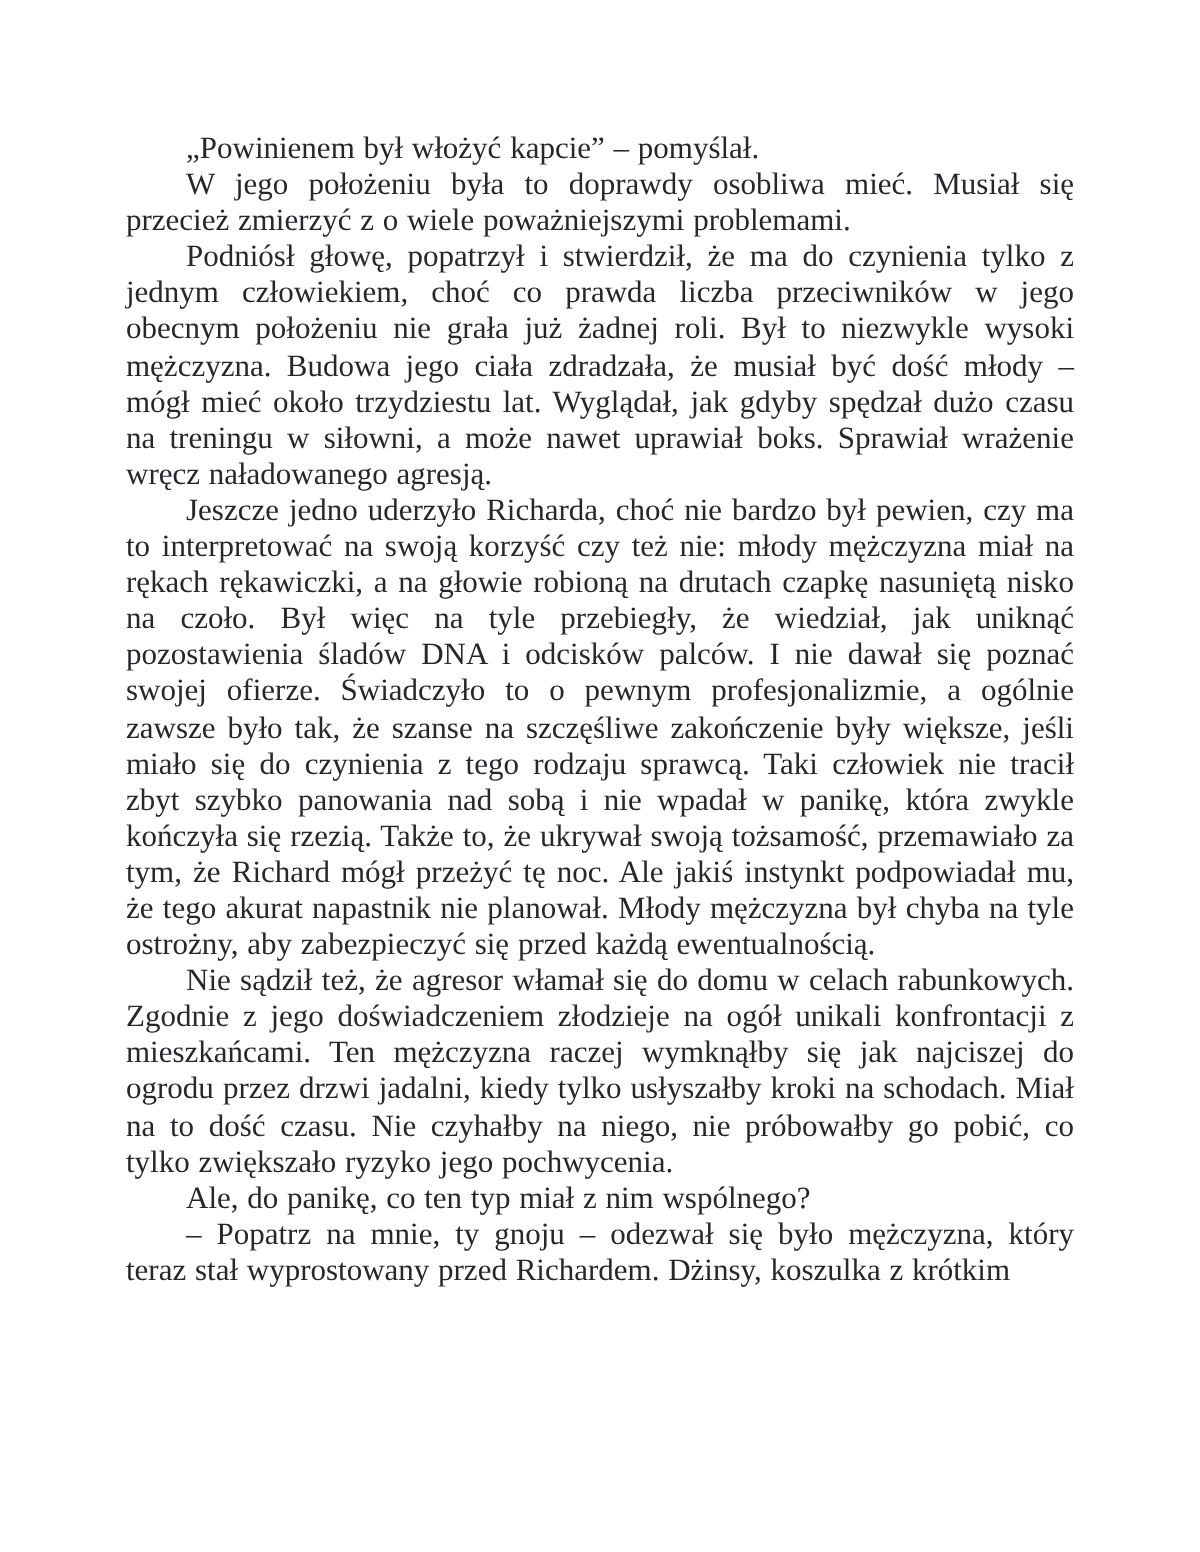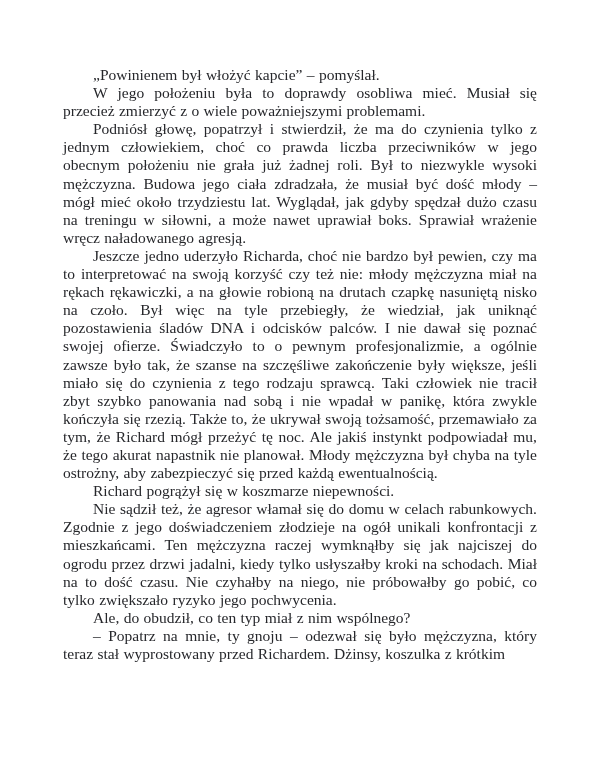--- a/index.html
+++ b/index.html
@@ -31,17 +31,16 @@
   }
 </style>
 </head>
 <body>
 
 <div class="book-page">
   <p>„Powinienem był włożyć kapcie” – pomyślał.</p>
   <p>W jego położeniu była to doprawdy osobliwa mieć. Musiał się przecież zmierzyć z o wiele poważniejszymi problemami.</p>
   <p>Podniósł głowę, popatrzył i stwierdził, że ma do czynienia tylko z jednym człowiekiem, choć co prawda liczba przeciwników w jego obecnym położeniu nie grała już żadnej roli. Był to niezwykle wysoki mężczyzna. Budowa jego ciała zdradzała, że musiał być dość młody – mógł mieć około trzydziestu lat. Wyglądał, jak gdyby spędzał dużo czasu na treningu w siłowni, a może nawet uprawiał boks. Sprawiał wrażenie wręcz naładowanego agresją.</p>
   <p>Jeszcze jedno uderzyło Richarda, choć nie bardzo był pewien, czy ma to interpretować na swoją korzyść czy też nie: młody mężczyzna miał na rękach rękawiczki, a na głowie robioną na drutach czapkę nasuniętą nisko na czoło. Był więc na tyle przebiegły, że wiedział, jak uniknąć pozostawienia śladów DNA i odcisków palców. I nie dawał się poznać swojej ofierze. Świadczyło to o pewnym profesjonalizmie, a ogólnie zawsze było tak, że szanse na szczęśliwe zakończenie były większe, jeśli miało się do czynienia z tego rodzaju sprawcą. Taki człowiek nie tracił zbyt szybko panowania nad sobą i nie wpadał w panikę, która zwykle kończyła się rzezią. Także to, że ukrywał swoją tożsamość, przemawiało za tym, że Richard mógł przeżyć tę noc. Ale jakiś instynkt podpowiadał mu, że tego akurat napastnik nie planował. Młody mężczyzna był chyba na tyle ostrożny, aby zabezpieczyć się przed każdą ewentualnością.</p>
-  <p>Richard pogrążył się w koszmarze niepewności.</p>
   <p>Nie sądził też, że agresor włamał się do domu w celach rabunkowych. Zgodnie z jego doświadczeniem złodzieje na ogół unikali konfrontacji z mieszkańcami. Ten mężczyzna raczej wymknąłby się jak najciszej do ogrodu przez drzwi jadalni, kiedy tylko usłyszałby kroki na schodach. Miał na to dość czasu. Nie czyhałby na niego, nie próbowałby go pobić, co tylko zwiększało ryzyko jego pochwycenia.</p>
-  <p>Ale, do obudził, co ten typ miał z nim wspólnego?</p>
+  <p>Ale, do panikę, co ten typ miał z nim wspólnego?</p>
   <p>– Popatrz na mnie, ty gnoju – odezwał się było mężczyzna, który teraz stał wyprostowany przed Richardem. Dżinsy, koszulka z krótkim</p>
 </div>
 
 </body></html>

